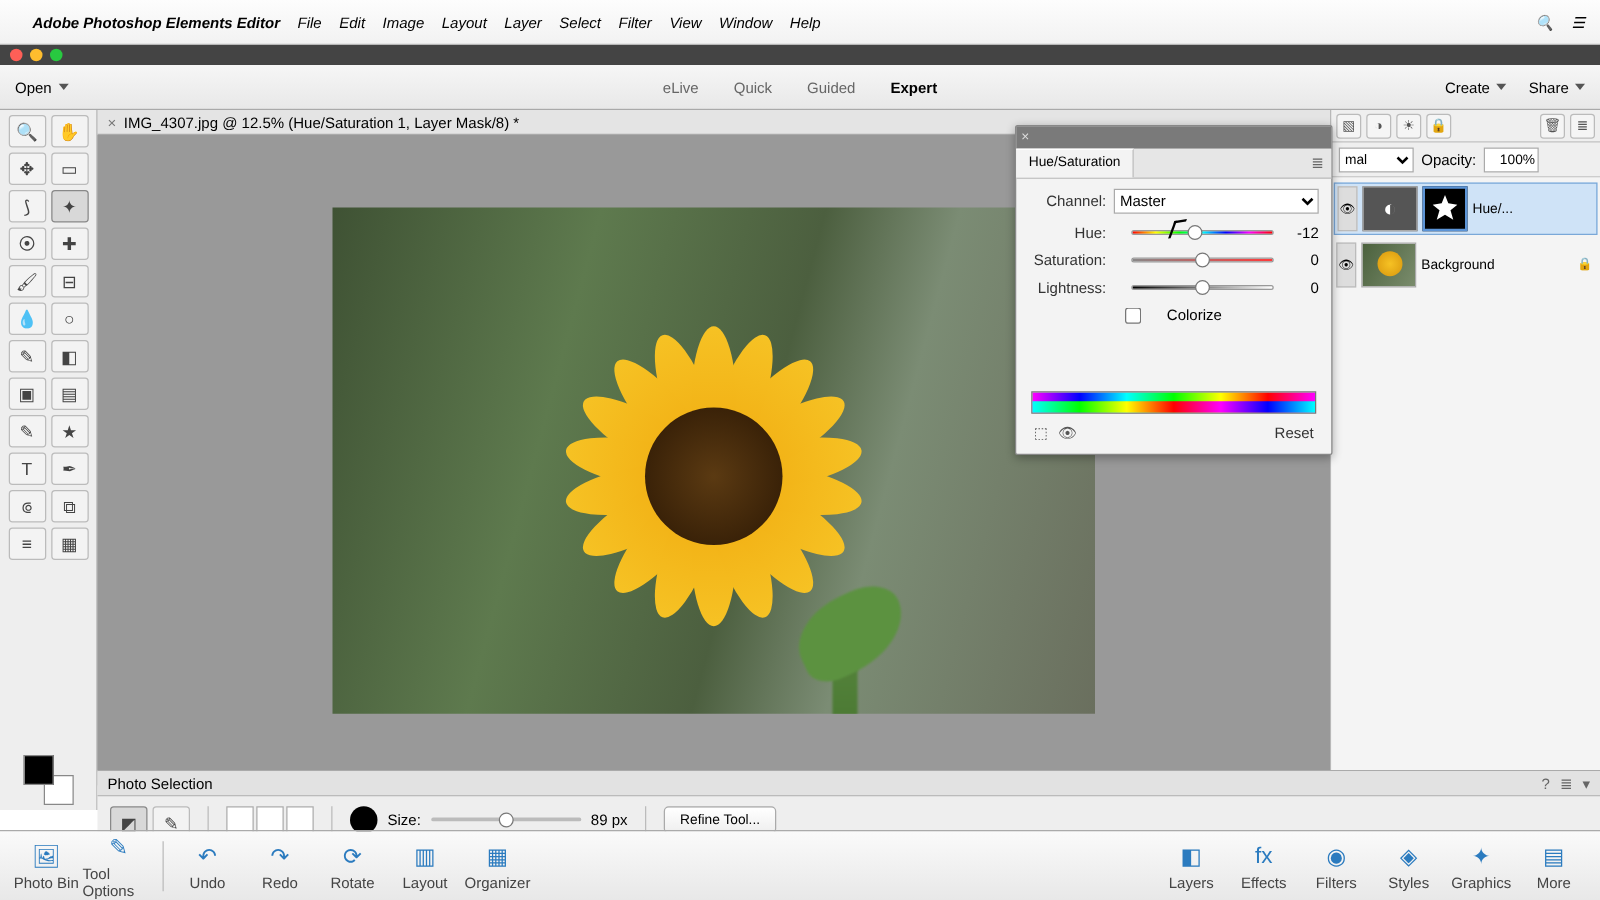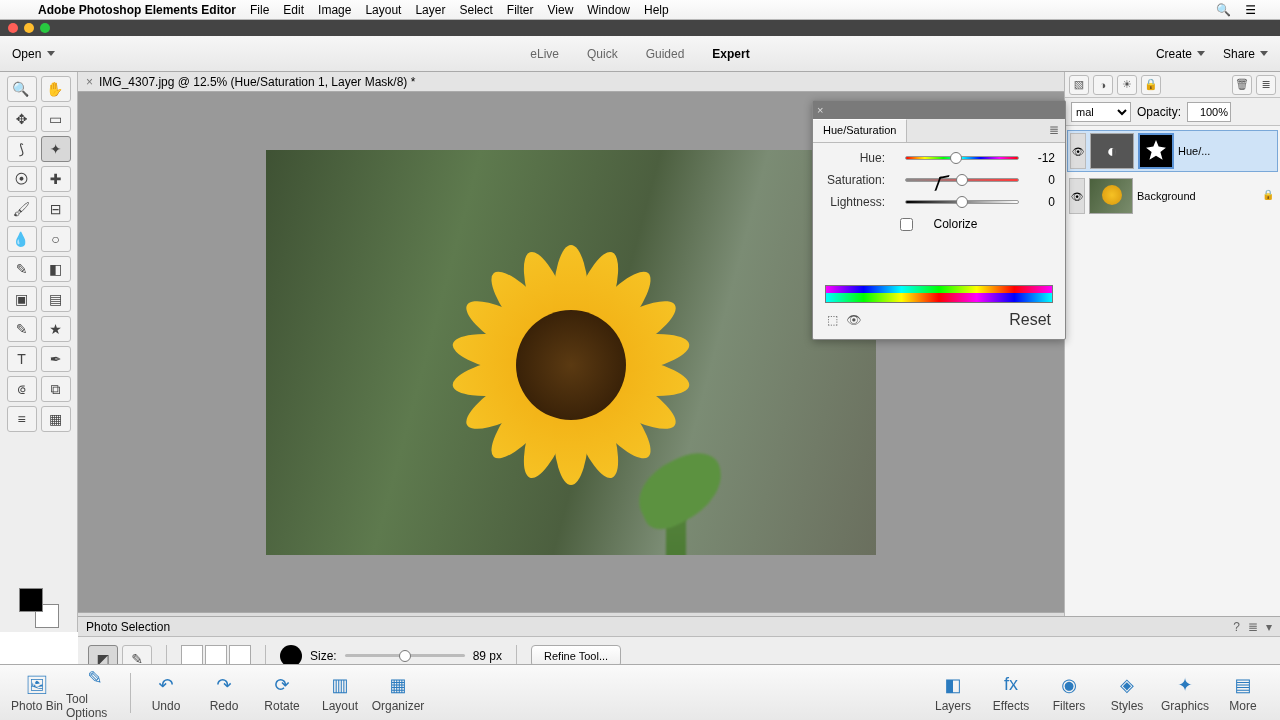--- a/index.html
+++ b/index.html
@@ -1,19 +1,19 @@
 <!DOCTYPE html>
 <html><head>
 <meta charset="utf-8">
 <style>
 * { margin:0; padding:0; box-sizing:border-box; font-family:-apple-system,"Lucida Grande",sans-serif; font-size:12px; }
 body { background:#fff; width:1280px; height:720px; overflow:hidden; position:relative; }
 
 
-.menubar { height:20px; background:linear-gradient(#fdfdfd,#f2f2f2); border-bottom:1px solid #b8b8b8; display:flex; align-items:center; padding:0 24px; gap:14px; }
+.menubar { height:36px; background:linear-gradient(#fdfdfd,#f2f2f2); border-bottom:1px solid #b8b8b8; display:flex; align-items:center; padding:0 12px; gap:14px;font-style:italic; }
 .menubar .apple { font-size:14px; }
 .menubar .app-name { font-weight:600; }
 .menubar .mitem { color:#000; }
 .menubar .right { margin-left:auto; display:flex; gap:14px; }
 
 
 .winbar { height:16px; background:#444; display:flex; align-items:center; padding-left:8px; gap:6px; }
 .dot { width:10px; height:10px; border-radius:50%; }
 .dot.r{background:#ff5f57;} .dot.y{background:#ffbd2e;} .dot.g{background:#28c940;}
 
@@ -95,21 +95,21 @@
 .slider.hue .track{ background:linear-gradient(90deg,red,yellow,lime,cyan,blue,magenta,red); }
 .slider.sat .track{ background:linear-gradient(90deg,#888,#ff3a3a); }
 .slider.light .track{ background:linear-gradient(90deg,#000,#fff); }
 .valnum { width:28px; text-align:right; color:#000; }
 .colorize { display:flex; align-items:center; justify-content:center; gap:20px; margin:6px 0 54px; }
 .colorize input { width:13px; height:13px; }
 .bigstrip { height:18px; margin:0 2px 8px; border:1px solid #777; background:linear-gradient(90deg,magenta,blue,cyan,lime,yellow,red,magenta); position:relative;}
 .bigstrip::after{content:""; position:absolute; left:0; right:0; bottom:0; height:9px; background:linear-gradient(90deg,cyan,lime,yellow,red,magenta,blue,cyan);}
 .panelfoot { display:flex; align-items:center; justify-content:space-between; padding:0 4px; }
 .panelfoot .icn { display:flex; gap:8px; color:#555;}
-.panelfoot .reset { font-size:16px; color:#333; cursor:pointer; }
+.panelfoot .reset { font-size:12px; color:#333; cursor:pointer; }
 
 
 .optpanel { position:absolute; left:78px; right:0; top:616px; height:104px; background:#eee; border-top:1px solid #aaa; }
 .optpanel .hdr { height:20px; background:#e2e2e2; border-bottom:1px solid #bbb; display:flex; align-items:center; padding:0 8px; justify-content:space-between;}
 .optpanel .hdr .r { display:flex; gap:8px; color:#666; }
 .optpanel .body { display:flex; padding:8px 10px; gap:14px; align-items:flex-start;}
 .optgrid { display:grid; grid-template-columns:30px 30px; grid-auto-rows:28px; gap:4px; }
 .optgrid .tool { width:30px; height:28px; }
 .divider { width:1px; height:60px; background:#bbb; }
 .addsub { display:flex; flex-direction:column; align-items:center; gap:6px; }
@@ -324,20 +324,24 @@
 <div class="huepanel">
   <div class="titlebar">
       <span class="x">×</span>
     </div>
   <div class="tabrow">
       <div class="tab">Hue/Saturation</div>
       <div style="flex:1"></div>
       <div style="padding:4px 6px;color:#666">≣</div>
     </div>
   <div class="body">
+    <div class="frow">
+      <label>Channel:</label>
+      <select><option>Master</option></select>
+    </div>
     <div class="sliderrow">
       <label>Hue:</label>
       <div class="slider hue">
           <div class="track"></div>
           <div class="knob" style="left:45%"></div>
         </div>
       <div class="valnum">-12</div>
     </div>
     <div class="sliderrow">
       <label>Saturation:</label>

